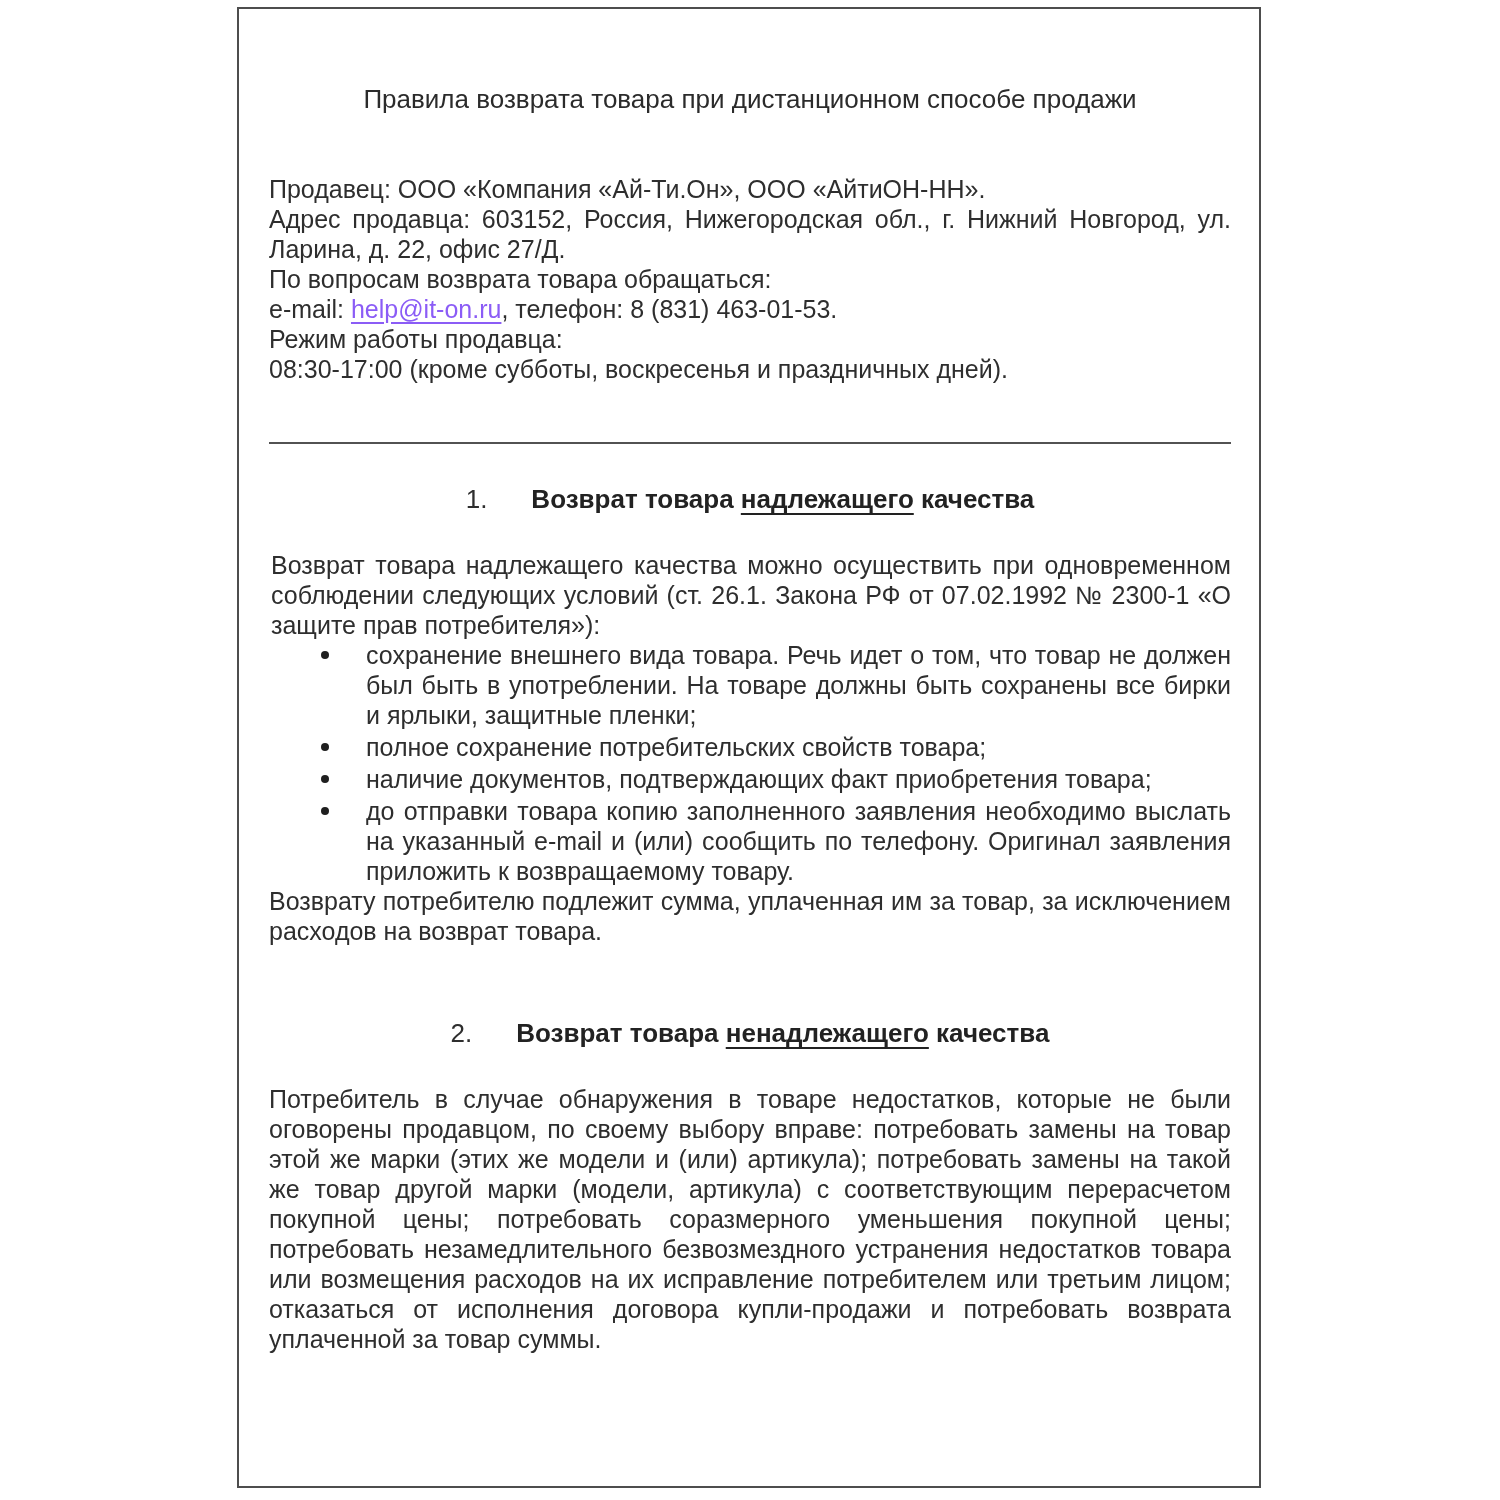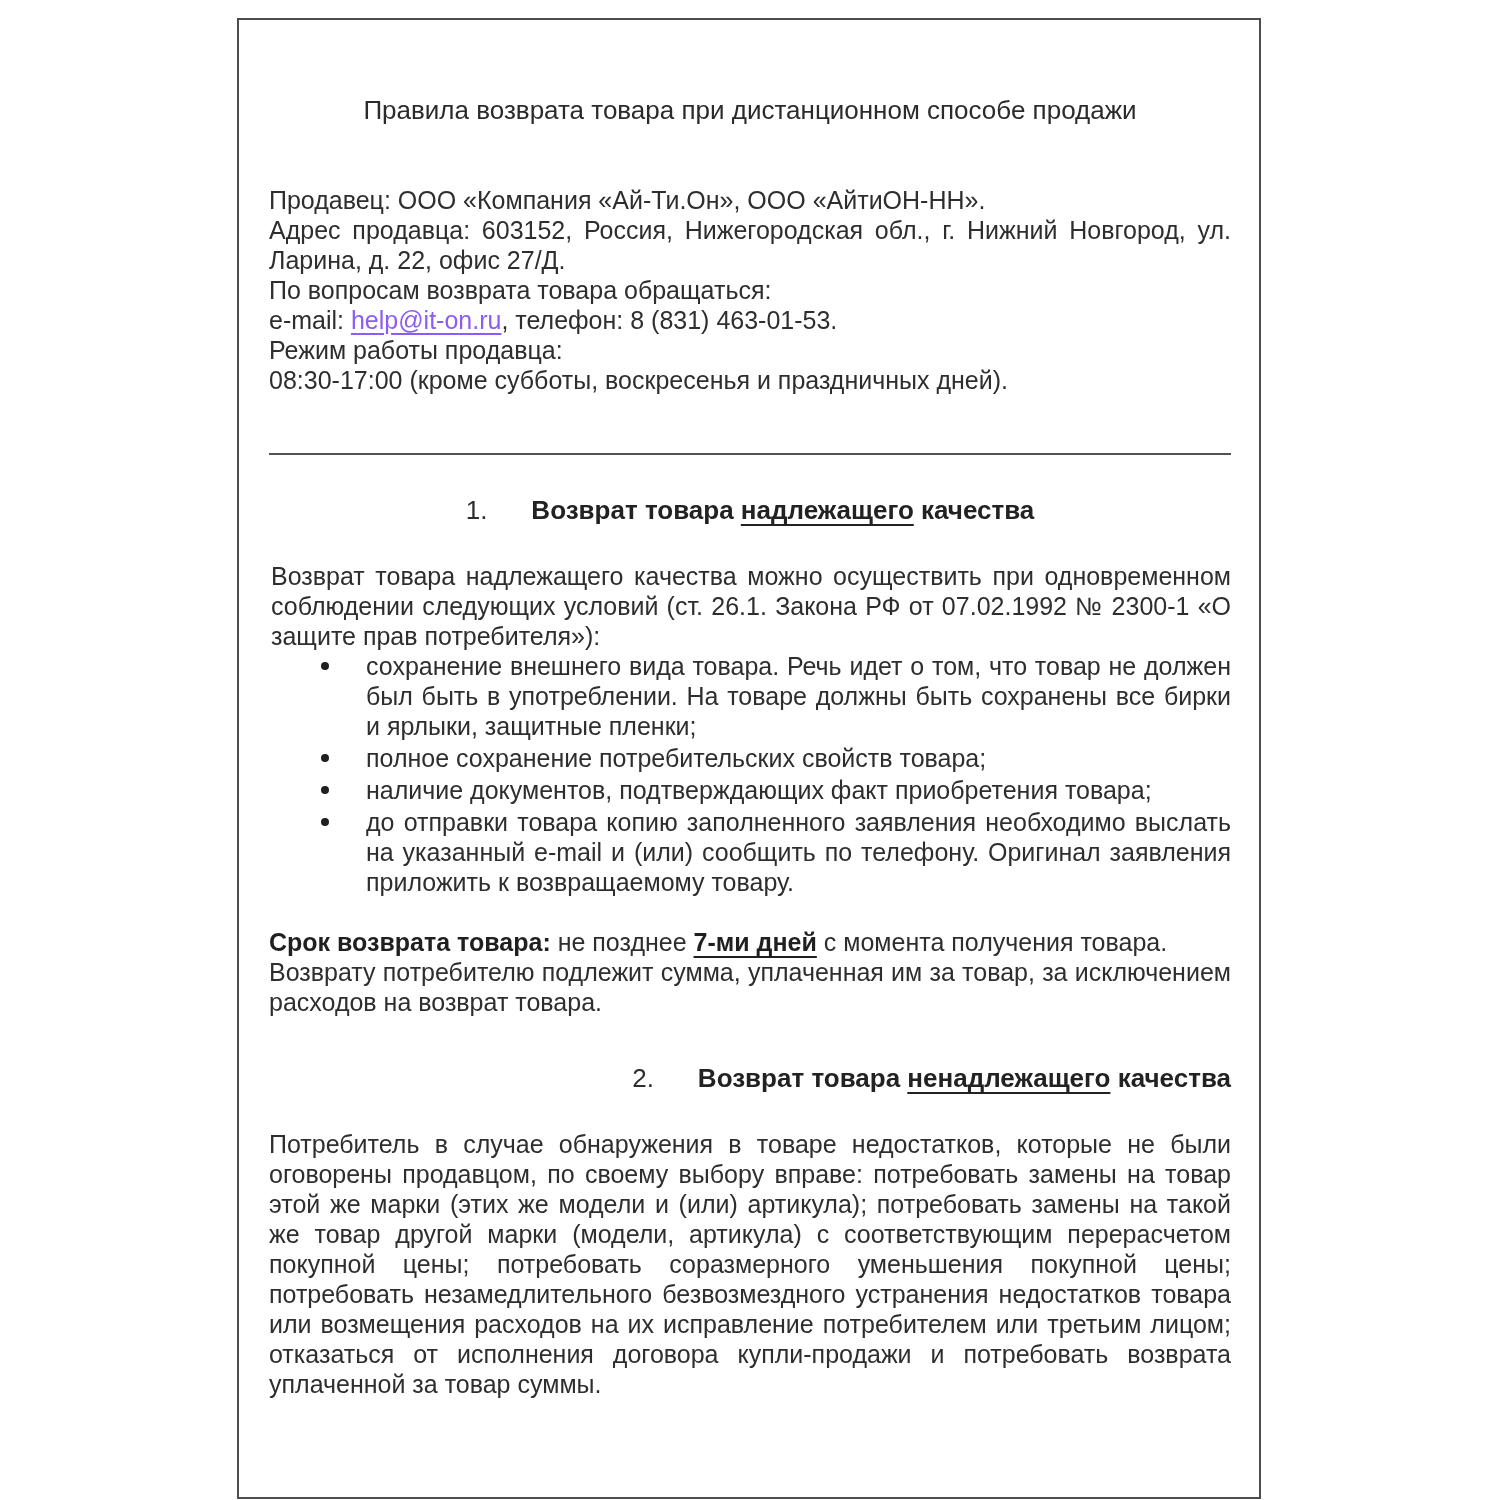--- a/index.html
+++ b/index.html
@@ -7,21 +7,21 @@
     position: relative;
     width: 1500px;
     height: 1500px;
     background: #ffffff;
     font-family: "Liberation Sans", "DejaVu Sans", sans-serif;
     color: #2e2e2e;
   }
   .sheet {
     position: absolute;
     left: 237px;
-    top: 18px;
+    top: 7px;
     width: 1024px;
     height: 1481px;
     box-sizing: border-box;
     background: #ffffff;
     border: 2px solid #4d4d4d;
     padding: 0 28px 0 30px;
     font-size: 25px;
     line-height: 30px;
   }
   .doc-title {
@@ -76,21 +76,21 @@
     left: 52px;
     top: 11px;
     width: 8px;
     height: 8px;
     border-radius: 50%;
     background: #1f1f1f;
   }
   .deadline { margin-top: 30px; }
   .deadline b, .refund b { color: #1f1f1f; }
   b { font-weight: 700; }
-  .h2gap { margin-top: 46px; text-align: right; }
+  .h2gap { margin-top: 72px; }
   .body2 { margin: 36px 0 0 0; }
 </style>
 </head>
 <body>
 
 <div class="canvas">
   <div class="sheet">
 
     <div class="doc-title">Правила возврата товара при дистанционном способе продажи</div>
 
@@ -109,21 +109,20 @@
 
     <p class="just intro">Возврат товара надлежащего качества можно осуществить при одновременном соблюдении следующих условий (ст. 26.1. Закона РФ от 07.02.1992 № 2300-1 «О защите прав потребителя»):</p>
 
     <ul class="bullets">
       <li>сохранение внешнего вида товара. Речь идет о том, что товар не должен был быть в употреблении. На товаре должны быть сохранены все бирки и ярлыки, защитные пленки;</li>
       <li>полное сохранение потребительских свойств товара;</li>
       <li>наличие документов, подтверждающих факт приобретения товара;</li>
       <li>до отправки товара копию заполненного заявления необходимо выслать на указанный e-mail и (или) сообщить по телефону. Оригинал заявления приложить к возвращаемому товару.</li>
     </ul>
 
-    <div class="deadline"><b>Срок возврата товара:</b><span> не позднее </span><b class="u">7-ми дней</b><span> с момента получения товара.</span></div>
 
     <div class="just refund">Возврату потребителю подлежит сумма, уплаченная им за товар, за исключением расходов на возврат товара.</div>
 
     <div class="sec-heading h2gap"><span class="sec-num">2.</span><span>Возврат товара </span><span class="u">ненадлежащего</span><span> качества</span></div>
 
     <p class="just body2">Потребитель в случае обнаружения в товаре недостатков, которые не были оговорены продавцом, по своему выбору вправе: потребовать замены на товар этой же марки (этих же модели и (или) артикула); потребовать замены на такой же товар другой марки (модели, артикула) с соответствующим перерасчетом покупной цены; потребовать соразмерного уменьшения покупной цены; потребовать незамедлительного безвозмездного устранения недостатков товара или возмещения расходов на их исправление потребителем или третьим лицом; отказаться от исполнения договора купли-продажи и потребовать возврата уплаченной за товар суммы.</p>
 
   </div>
 </div>
 

